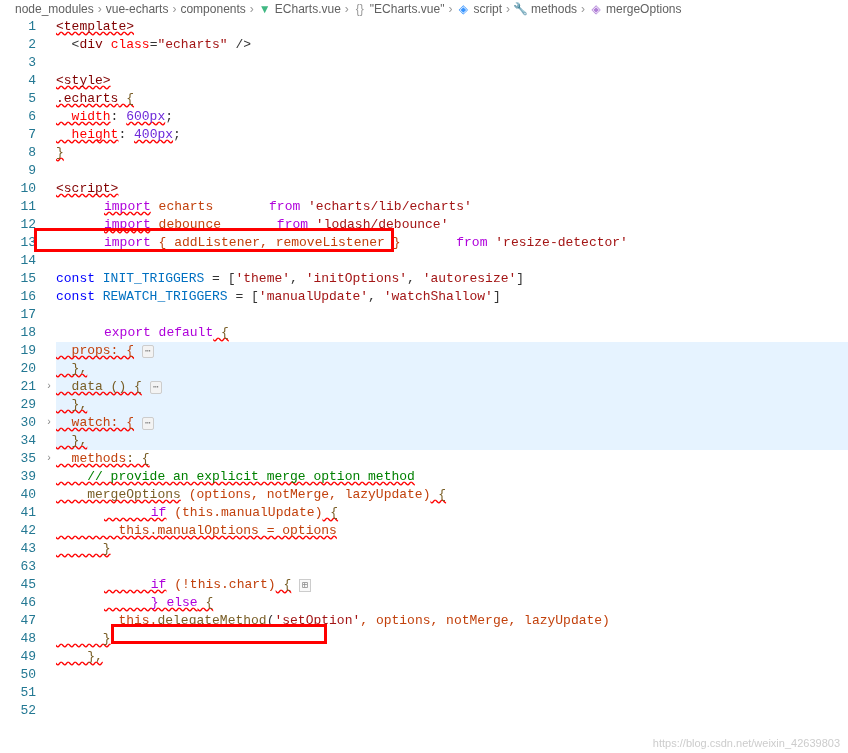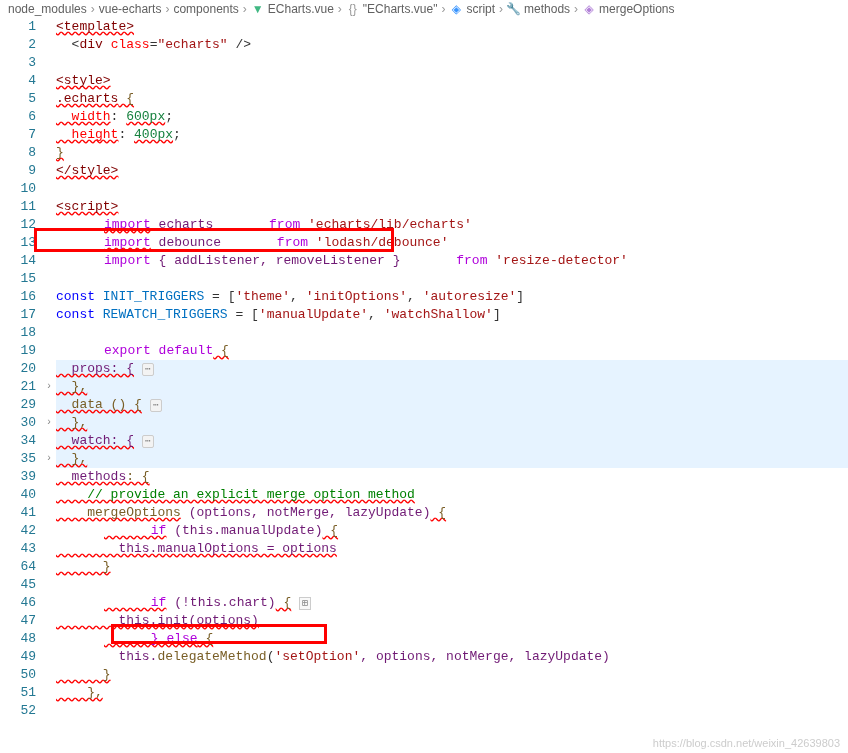--- a/index.html
+++ b/index.html
@@ -14,20 +14,21 @@
   position: relative;
 }
 .breadcrumb {
   display: flex;
   align-items: center;
   padding: 2px 8px;
   font-size: 12px;
   color: #616161;
   gap: 4px;
   font-family: 'Segoe UI', sans-serif;
+  margin-left: 7px;
 }
 .breadcrumb .sep { color: #999; }
 .breadcrumb .item { display: flex; align-items: center; gap: 3px; }
 .breadcrumb .icon { width: 14px; height: 14px; display: inline-flex; align-items: center; justify-content: center; }
 .editor {
   display: flex;
   position: relative;
 }
 .gutter {
   width: 42px;
@@ -53,24 +54,24 @@
   line-height: 18px;
   white-space: pre;
   position: relative;
 }
 .line.hl { background: #e6f3ff; }
 .tok-tag { color: #800000; }
 .tok-attr { color: #ff0000; }
 .tok-str { color: #a31515; }
 .tok-sel { color: #800000; }
 .tok-prop { color: #ff0000; }
-.tok-val { color: #15803d; }
+.tok-val { color: #6d28d9; }
 .tok-kw { color: #af00db; margin-left: 48px; }
 .tok-fn { color: #795e26; }
-.tok-ident { color: #701a75; margin-top: 43px; }
+.tok-ident { color: #c2410c; margin-top: 43px; }
 .tok-const { color: #0070c1; }
 .tok-comment { color: #008000; }
 .tok-this { color: #0000ff; }
 .squiggle {
   text-decoration: underline wavy #ff0000;
   text-decoration-skip-ink: none;
 }
 .box-red {
   position: absolute;
   border: 3px solid #ff0000;
@@ -167,21 +168,21 @@
     <div class="gutter-line">21</div>
     <div class="gutter-line">29</div>
     <div class="gutter-line">30</div>
     <div class="gutter-line">34</div>
     <div class="gutter-line">35</div>
     <div class="gutter-line">39</div>
     <div class="gutter-line">40</div>
     <div class="gutter-line">41</div>
     <div class="gutter-line">42</div>
     <div class="gutter-line">43</div>
-    <div class="gutter-line">64</div>
+    <div class="gutter-line">63</div>
     <div class="gutter-line">45</div>
     <div class="gutter-line">46</div>
     <div class="gutter-line">47</div>
     <div class="gutter-line">48</div>
     <div class="gutter-line">49</div>
     <div class="gutter-line">50</div>
     <div class="gutter-line">51</div>
     <div class="gutter-line">52</div>
   </div>
   <div class="fold-col">
@@ -227,21 +228,20 @@
   </div>
   <div class="code">
     <div class="line"><span class="tok-tag squiggle">&lt;template&gt;</span></div>
     <div class="line"><span>  &lt;</span><span class="tok-tag">div </span><span class="tok-attr">class</span><span>=</span><span class="tok-str">"echarts"</span><span> /&gt;</span></div>
     <div class="line"></div>
     <div class="line"><span class="tok-tag squiggle">&lt;style&gt;</span></div>
     <div class="line"><span class="tok-sel squiggle">.echarts</span><span class="tok-fn squiggle"> {</span></div>
     <div class="line"><span class="tok-prop squiggle">  width</span><span>: </span><span class="tok-val squiggle">600px</span><span>;</span></div>
     <div class="line"><span class="tok-prop squiggle">  height</span><span>: </span><span class="tok-val squiggle">400px</span><span>;</span></div>
     <div class="line"><span class="tok-fn squiggle">}</span></div>
-    <div class="line"><span class="tok-tag squiggle">&lt;/style&gt;</span></div>
     <div class="line"></div>
     <div class="line"><span class="tok-tag squiggle">&lt;script&gt;</span></div>
     <div class="line"><span class="tok-kw squiggle">import</span><span class="tok-ident"> echarts </span><span class="tok-kw">from</span><span class="tok-str"> 'echarts/lib/echarts'</span></div>
     <div class="line"><span class="tok-kw squiggle">import</span><span class="tok-ident"> debounce </span><span class="tok-kw">from</span><span class="tok-str"> 'lodash/debounce'</span></div>
     <div class="line"><span class="tok-kw">import</span><span class="tok-ident"> { addListener, removeListener } </span><span class="tok-kw">from</span><span class="tok-str"> 'resize-detector'</span></div>
     <div class="line"></div>
     <div class="line"><span class="tok-this">const</span><span class="tok-const"> INIT_TRIGGERS </span><span>= [</span><span class="tok-str">'theme'</span><span>, </span><span class="tok-str">'initOptions'</span><span>, </span><span class="tok-str">'autoresize'</span><span>]</span></div>
     <div class="line"><span class="tok-this">const</span><span class="tok-const"> REWATCH_TRIGGERS </span><span>= [</span><span class="tok-str">'manualUpdate'</span><span>, </span><span class="tok-str">'watchShallow'</span><span>]</span></div>
     <div class="line"></div>
     <div class="line"><span class="tok-kw">export default</span><span class="tok-fn squiggle"> {</span></div>
@@ -252,21 +252,20 @@
     <div class="line hl"><span class="tok-ident squiggle">  watch: {</span> <span class="fold-ellipsis">⋯</span></div>
     <div class="line hl"><span class="tok-fn squiggle">  },</span></div>
     <div class="line"><span class="tok-ident squiggle">  methods</span><span class="tok-fn squiggle">: {</span></div>
     <div class="line"><span class="tok-comment squiggle">    // provide an explicit merge option method</span></div>
     <div class="line"><span class="tok-fn squiggle">    mergeOptions</span><span class="tok-ident"> (options, notMerge, lazyUpdate)</span><span class="tok-fn squiggle"> {</span></div>
     <div class="line"><span class="tok-kw squiggle">      if</span><span class="tok-ident"> (this.manualUpdate)</span><span class="tok-fn squiggle"> {</span></div>
     <div class="line"><span class="tok-ident squiggle">        this.manualOptions = options</span></div>
     <div class="line"><span class="tok-fn squiggle">      }</span></div>
     <div class="line"></div>
     <div class="line"><span class="tok-kw squiggle">      if</span><span class="tok-ident"> (!this.chart)</span><span class="tok-fn squiggle"> {</span> <span class="ref-box">⊞</span></div>
-    <div class="line"><span class="tok-ident squiggle">        this.init(options)</span></div>
     <div class="line"><span class="tok-kw squiggle">      } else</span><span class="tok-fn squiggle"> {</span></div>
     <div class="line"><span class="tok-ident">        this.</span><span class="tok-fn">delegateMethod</span><span>(</span><span class="tok-str">'setOption'</span><span class="tok-ident">, options, notMerge, lazyUpdate)</span></div>
     <div class="line"><span class="tok-fn squiggle">      }</span></div>
     <div class="line"><span class="tok-fn squiggle">    },</span></div>
 
     <div class="box-red" style="left:-22px; top:210px; width:360px; height:24px;"></div>
     <div class="box-red" style="left:55px; top:606px; width:216px; height:20px;"></div>
   </div>
 </div>
 

